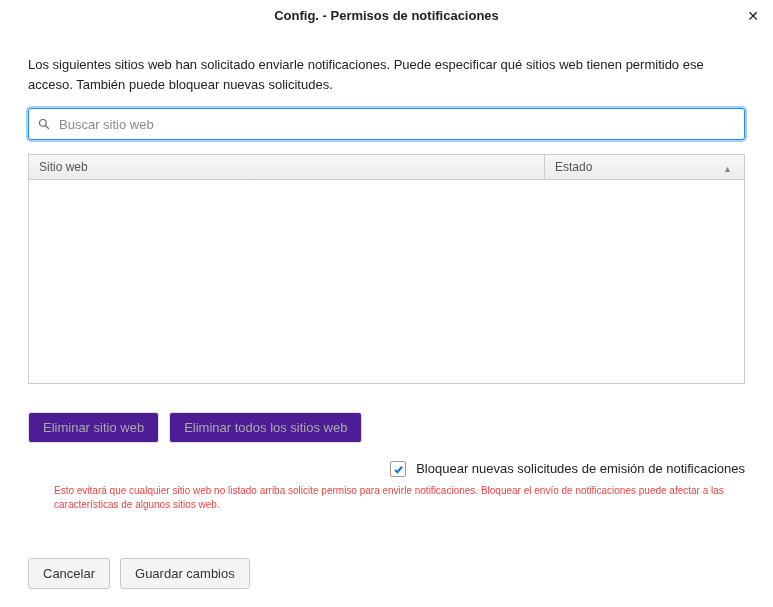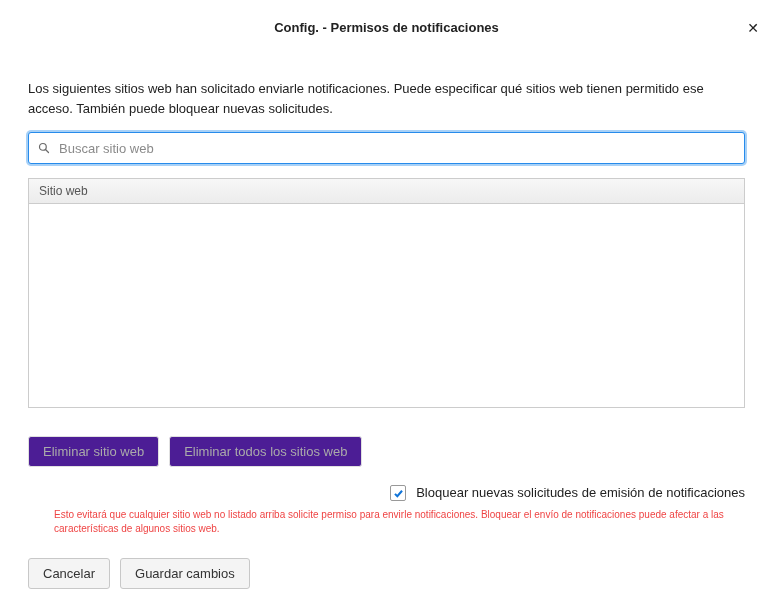--- a/index.html
+++ b/index.html
@@ -19,21 +19,21 @@
     .dialog {
       display: flex;
       flex-direction: column;
       height: 100%;
     }
     .titlebar {
       display: flex;
       align-items: center;
       justify-content: center;
       position: relative;
-      padding: 20px 12px;
+      padding: 8px 12px;
       font-weight: 600;
       font-size: 13px;
     }
     .titlebar .close {
       position: absolute;
       right: 14px;
       top: 50%;
       transform: translateY(-50%);
       font-size: 14px;
       line-height: 1;
@@ -203,20 +203,24 @@
         <line x1="10" y1="10" x2="14" y2="14" stroke="currentColor" stroke-width="1.6" stroke-linecap="round"></line>
       </svg>
       <input type="text" class="search-input" placeholder="Buscar sitio web" style="">
     </div>
 
     <div class="table">
       <div class="table-header">
         <div class="th th-site">
           <span>Sitio web</span>
         </div>
+        <div class="th th-status">
+          <span>Estado</span>
+          <span class="sort-arrow">▲</span>
+        </div>
       </div>
       <div class="table-body"></div>
     </div>
 
     <div class="action-row">
       <button class="btn disabled" disabled="">Eliminar sitio web</button>
       <button class="btn disabled" disabled="">Eliminar todos los sitios web</button>
     </div>
 
     <div class="checkbox-row">

